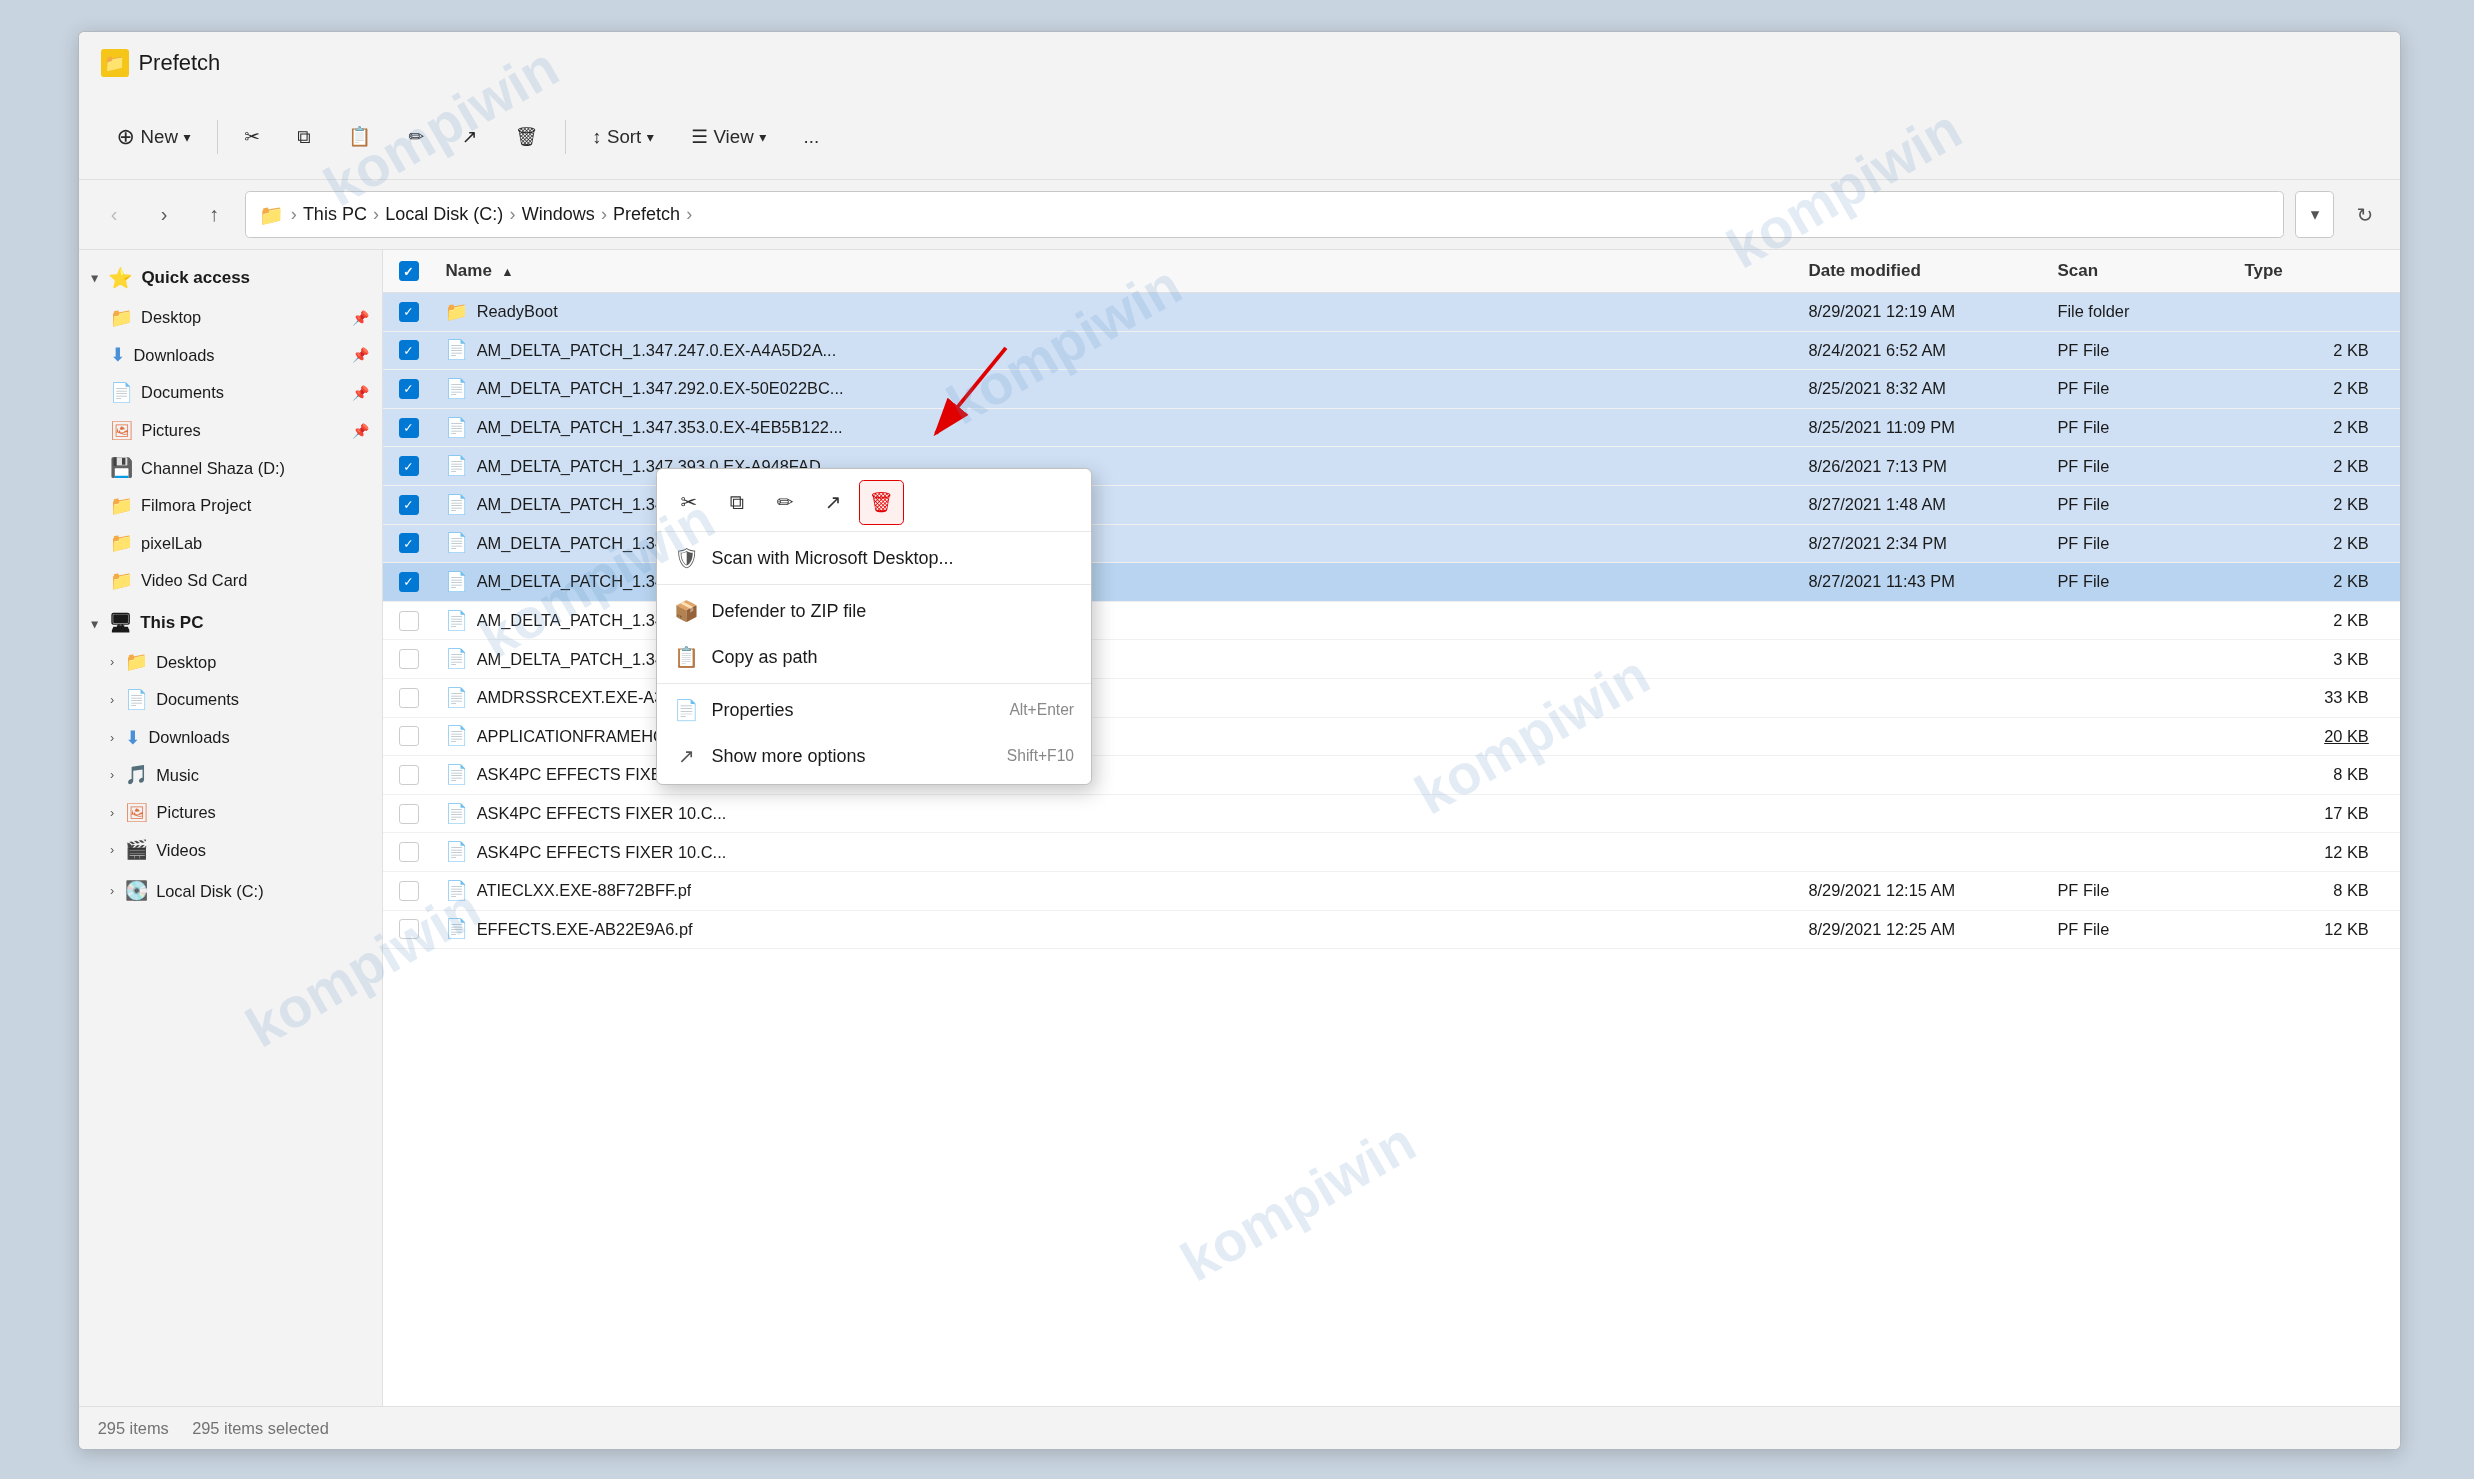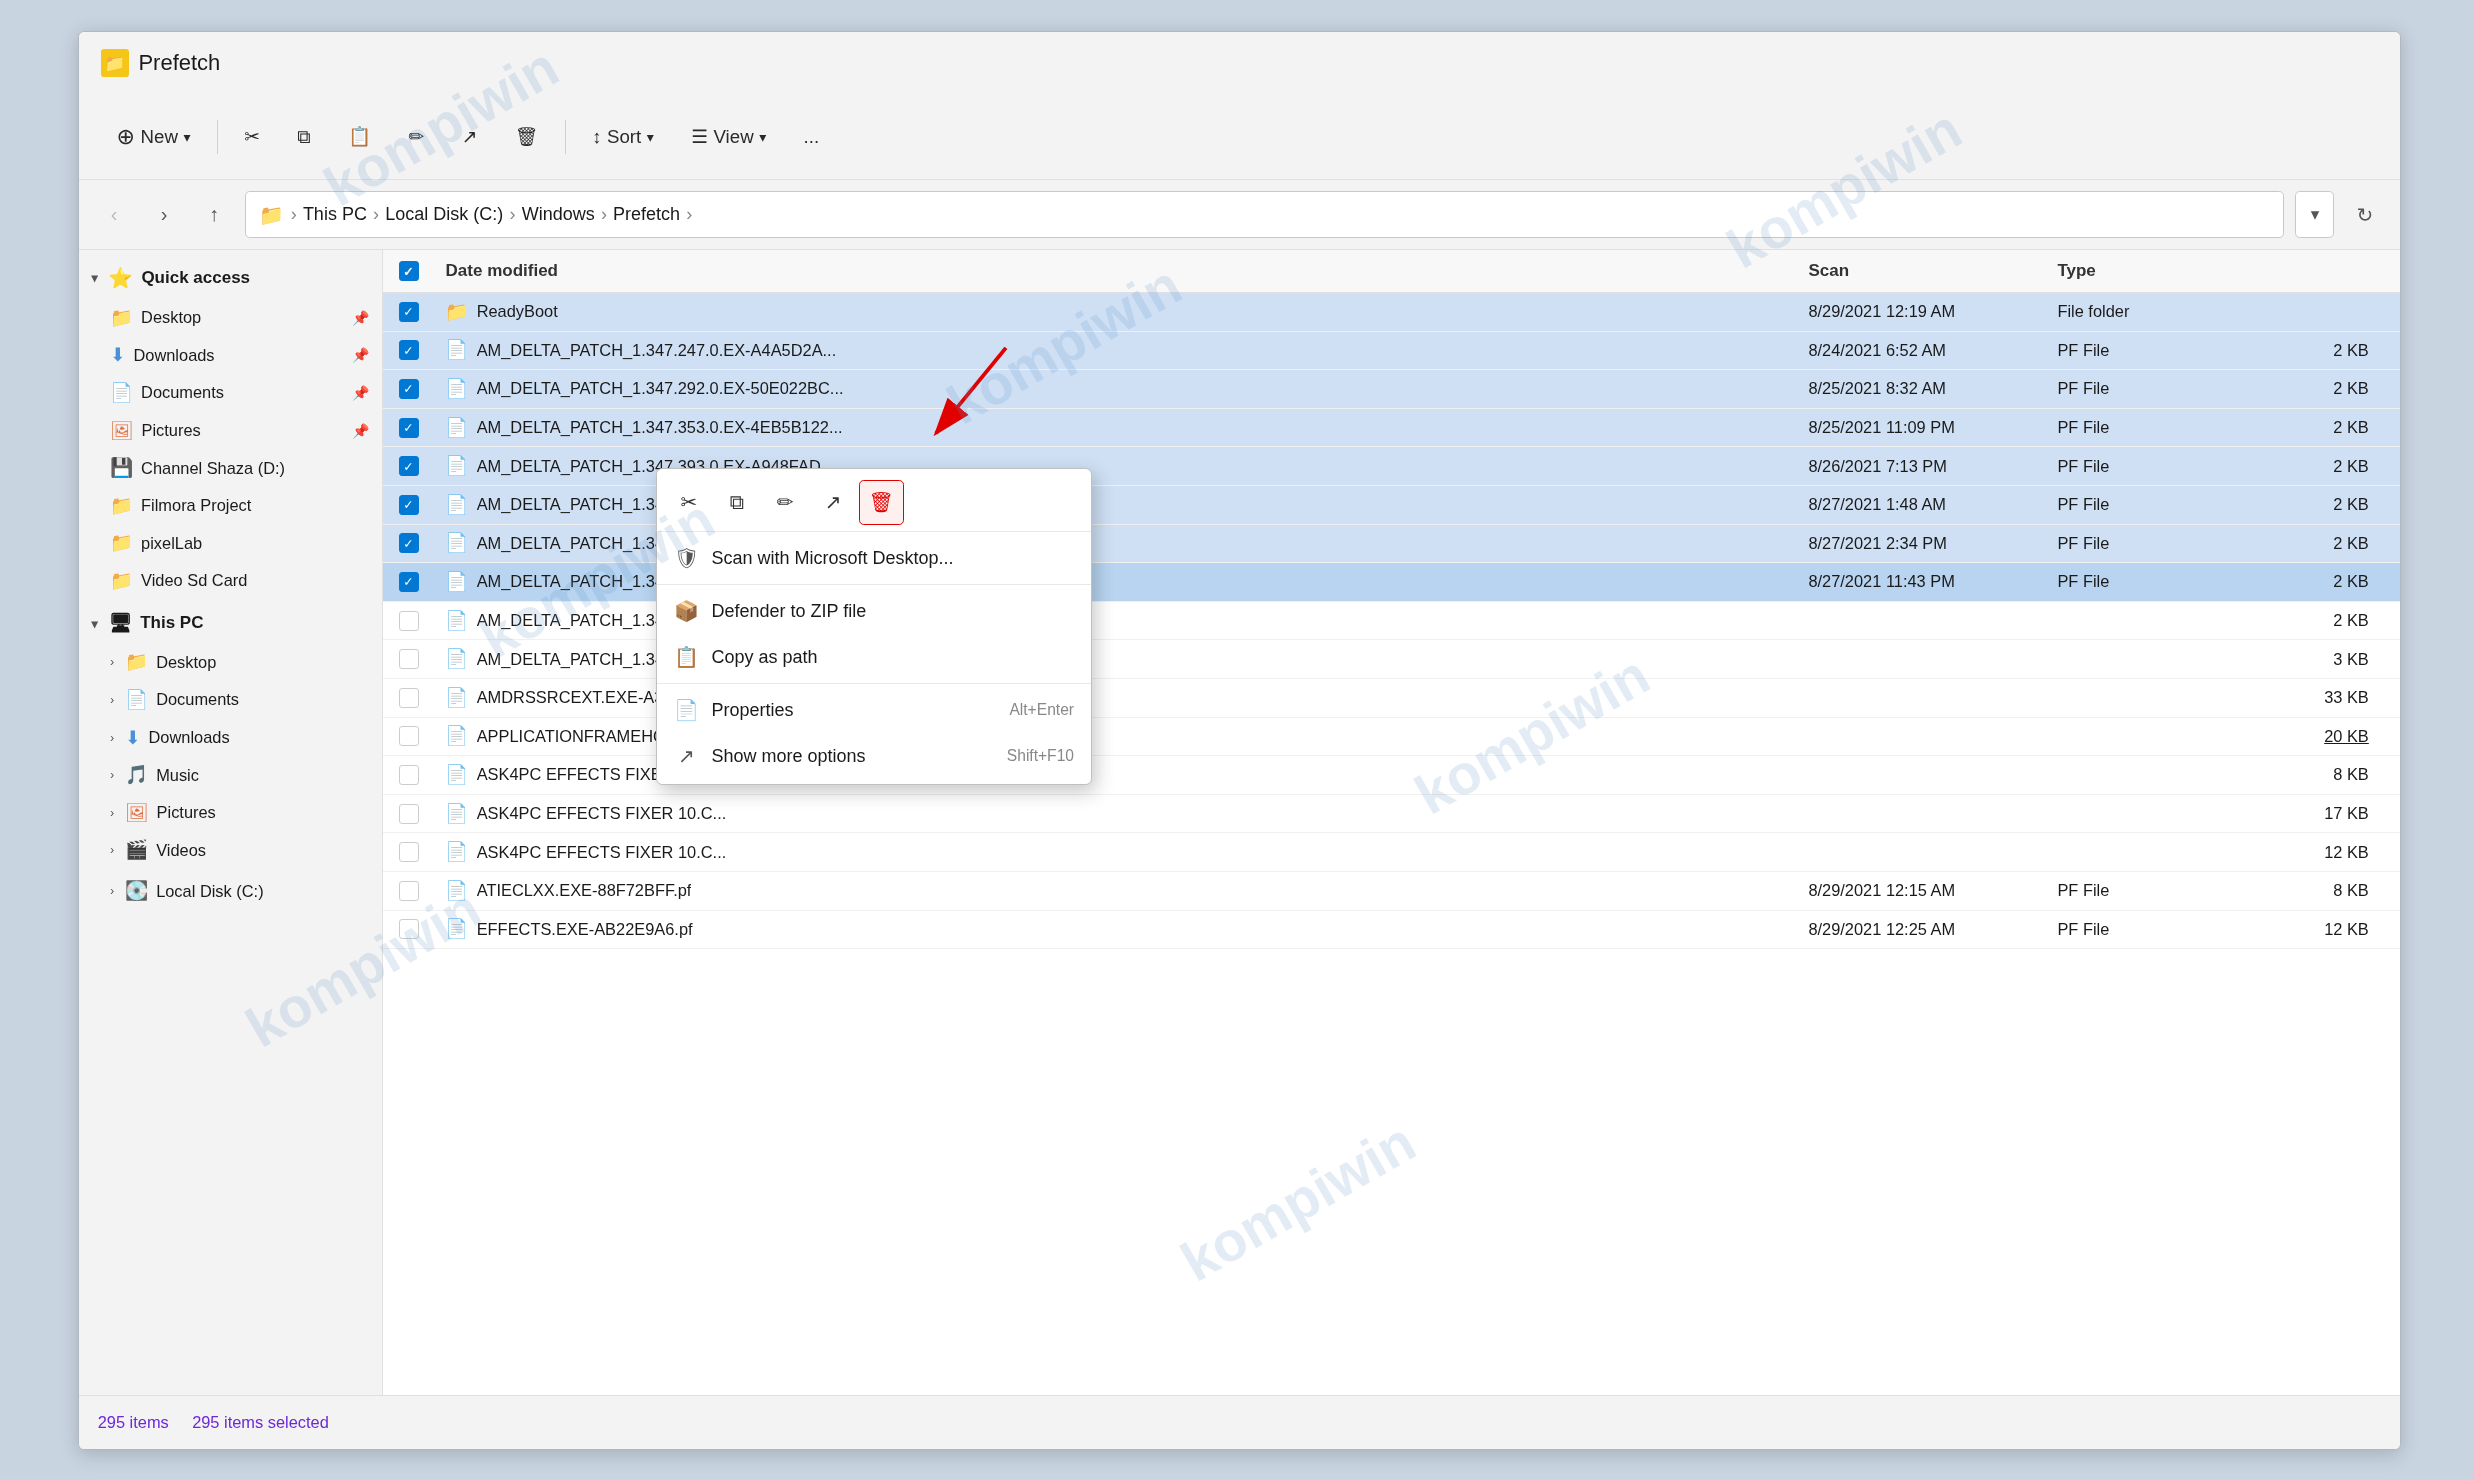--- a/index.html
+++ b/index.html
@@ -248,29 +248,29 @@
     }
     .file-name {
       display: flex;
       align-items: center;
       gap: 7.8px;
       overflow: hidden;
     }
     .file-name span { white-space: nowrap; overflow: hidden; text-overflow: ellipsis; }
     
     .status-bar {
-      height: 54px;
+      height: 43px;
       background: #f3f3f3;
       border-top: 0.8px solid #e0e0e0;
       display: flex;
       align-items: center;
       padding: 0 18.7px;
       gap: 23.4px;
       font-size: 16.4px;
-      color: #6d28d9;
+      color: #737373;
     }
     
     .context-menu {
       position: absolute;
       top: 436px;
       left: 577px;
       width: 436px;
       background: #ffffff;
       border: 0.8px solid #c0c0c0;
       border-radius: 6.2px;
@@ -494,20 +494,24 @@
           <span>Local Disk (C:)</span>
         </div>
       </div>
     </div>
 
     <div class="file-area">
 
       <div class="file-header">
         <div>
           <div class="checkbox">✓</div>
+        </div>
+        <div style="cursor:pointer;">
+          <span>Name</span>
+          <span style="font-size:12.5px;margin-left:4.7px;">▲</span>
         </div>
         <div style="cursor:pointer;">Date modified</div>
         <div style="cursor:pointer;">Scan</div>
         <div style="cursor:pointer;">Type</div>
       </div>
 
       <div id="file-rows-container">
           <div class="file-row selected">
             <div>
               <div class="checkbox">✓</div>

